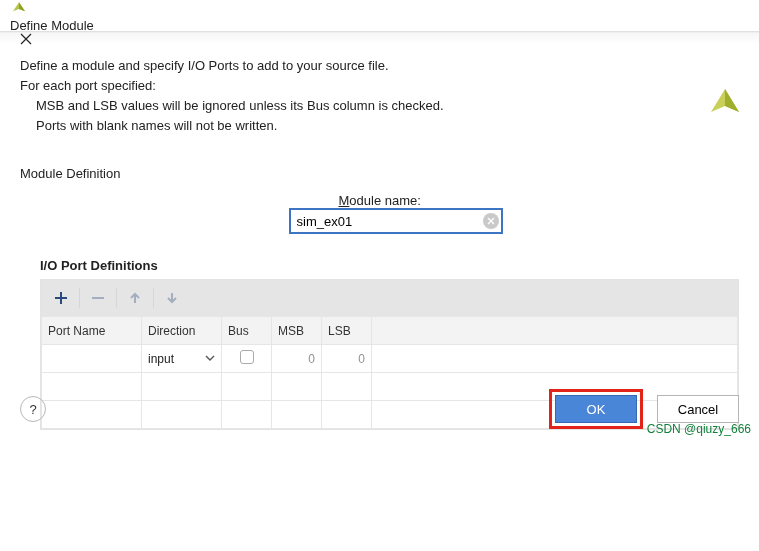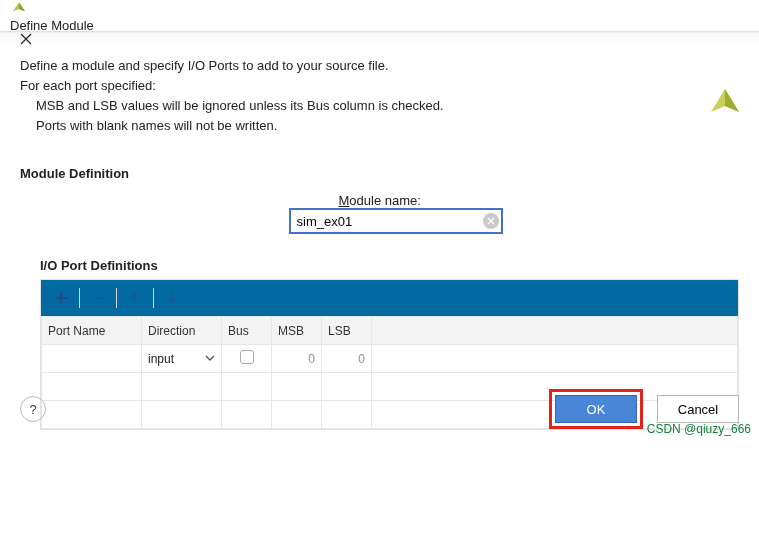--- a/index.html
+++ b/index.html
@@ -8,30 +8,30 @@
   .titlebar .appicon { width: 18px; height: 18px; margin-right: 8px; display: flex; align-items: center; justify-content: center; }
   .titlebar .title { font-size: 13px; flex: 0 0 auto; }
   .titlebar .spacer { flex: 1; }
   .titlebar .close { width: 32px; height: 32px; display: flex; align-items: center; justify-content: center; cursor: pointer; }
   .titlebar .close svg { width: 12px; height: 12px; }
   .shadowbar { height: 12px; background: linear-gradient(#f6f6f6, #fff); border-top: 1px solid #efefef; }
   .content { padding: 12px 20px 8px 20px; position: relative; }
   .desc { line-height: 20px; margin-bottom: 14px; }
   .desc .ind { padding-left: 16px; }
   .decor { position: absolute; right: 14px; top: 40px; }
-  .section-title { font-weight: 700; font-size: 13px; margin-top: 30px; margin-bottom: 12px; }
+  .section-title { font-weight: 400; font-size: 13px; margin-top: 30px; margin-bottom: 12px; }
   .field-row { display: flex; align-items: center; margin-left: 20px; flex-direction: column; }
   .field-row label { width: 102px; }
   .field-row label .ul { text-decoration: underline; }
   .input-wrap { position: relative; flex: 1; padding-left: 12px; }
   .input-wrap input { width: 100%; height: 26px; border: 2px solid #3e74c4; padding: 0 28px 0 6px; font-size: 13px; outline: none; }
   .clear-btn { position: absolute; right: 4px; top: 50%; transform: translateY(-50%); width: 16px; height: 16px; border-radius: 50%; background: #c9c9c9; display: flex; align-items: center; justify-content: center; cursor: pointer; }
   .clear-btn svg { width: 8px; height: 8px; }
   .io-title { font-weight: 700; margin: 24px 0 6px 20px; }
-  .io-panel { margin-left: 20px; border: 1px solid #e3e3e3; background: #0369a1; }
+  .io-panel { margin-left: 20px; border: 1px solid #e3e3e3; background: #e5e5e5; }
   .toolbar { display: flex; align-items: center; height: 36px; padding: 0 8px; }
   .tbtn { width: 24px; height: 24px; display: flex; align-items: center; justify-content: center; margin-right: 4px; cursor: pointer; color: #2a4a7d; }
   .tbtn.disabled { opacity: 0.35; cursor: default; }
   .tsep { width: 1px; height: 20px; background: #d6d6d6; margin: 0 6px 0 2px; }
   table.io { width: 100%; border-collapse: collapse; table-layout: fixed; background: #fff; }
   table.io th, table.io td { border: 1px solid #e6e6e6; height: 28px; padding: 0 6px; text-align: left; font-size: 12px; }
   table.io th { background: #f3f3f3; font-weight: 400; color: #333; }
   table.io td.num { text-align: right; color: #929292; }
   table.io td.center { text-align: center; }
   .dir-cell { display: flex; align-items: center; justify-content: space-between; }

